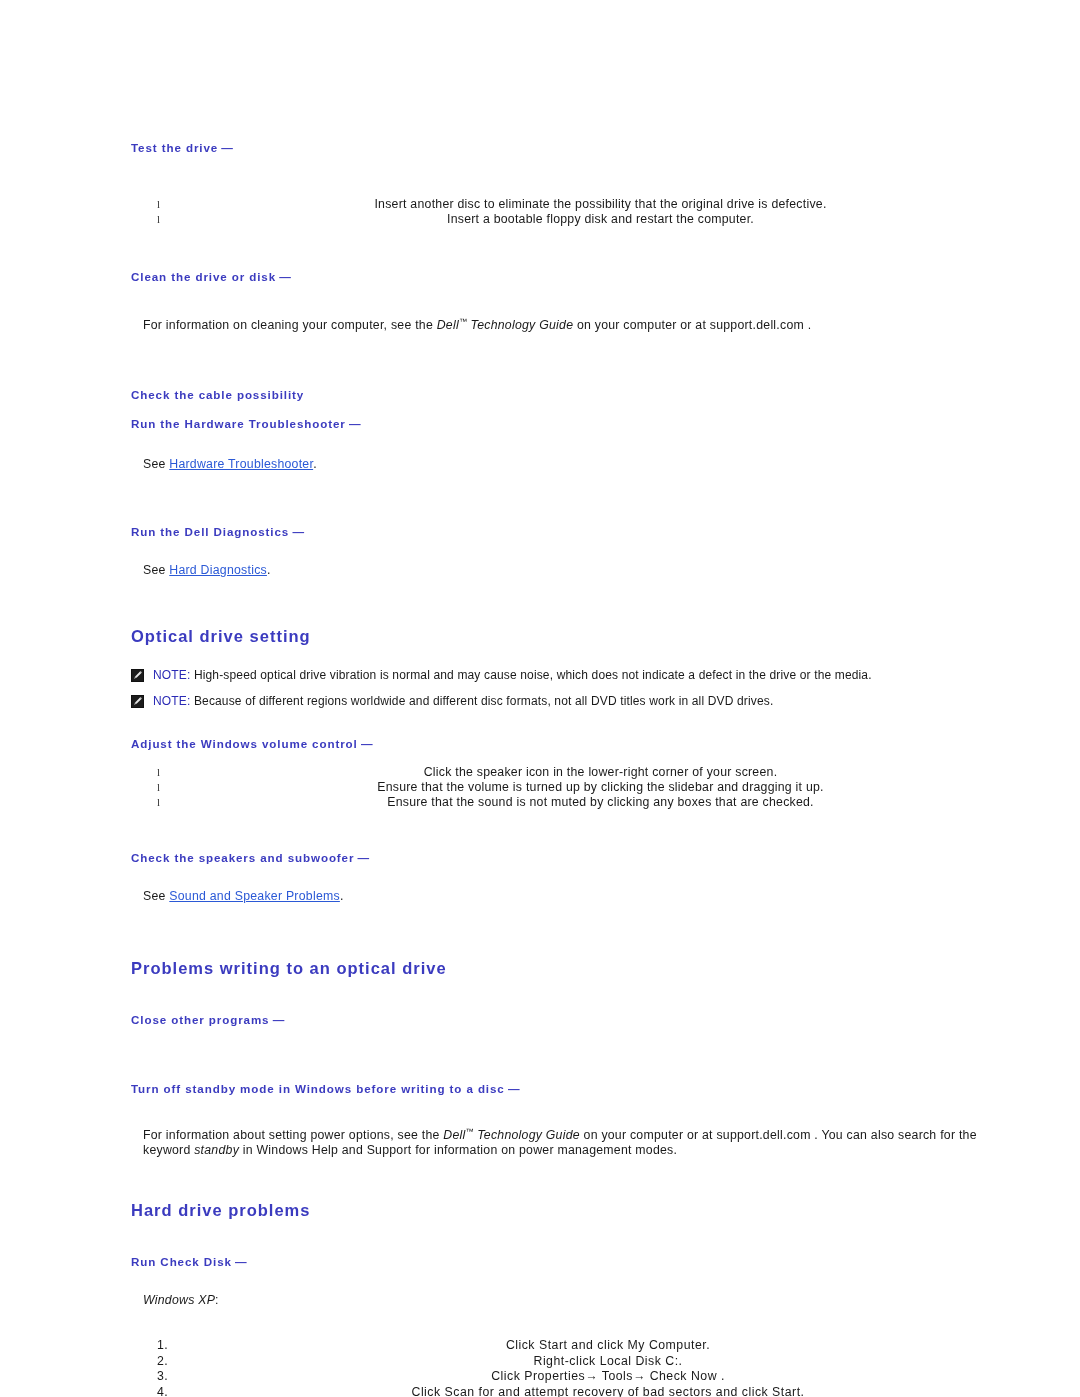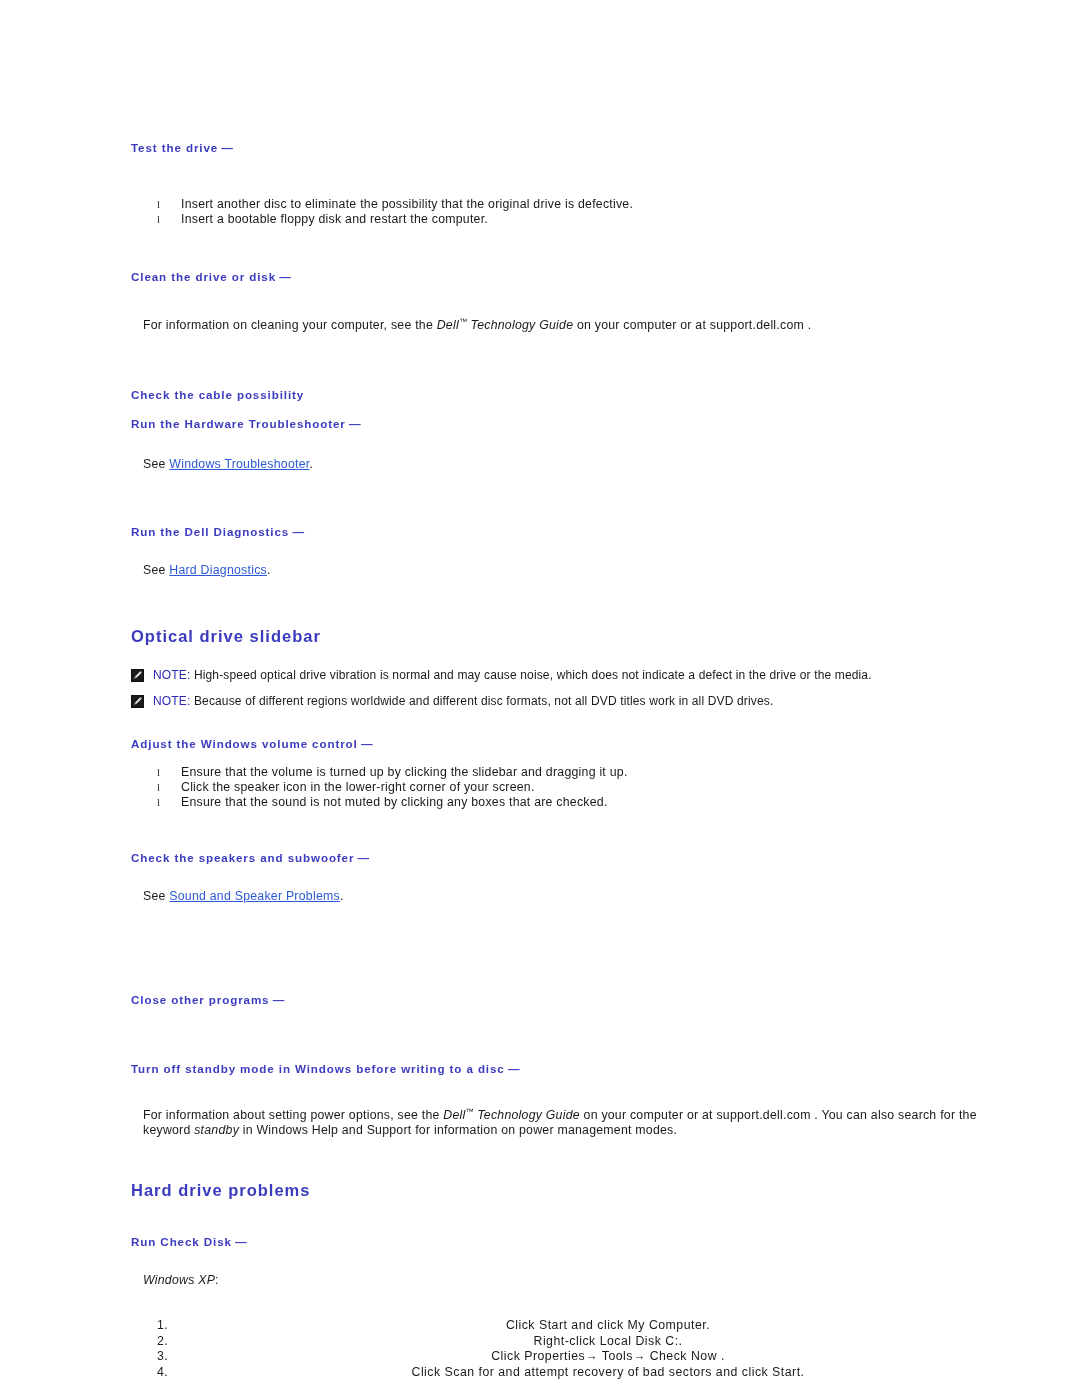--- a/index.html
+++ b/index.html
@@ -57,20 +57,21 @@
   .sp-30 { height: 30px; }
   .sp-34 { height: 34px; }
   .sp-36 { height: 36px; }
   .sp-40 { height: 40px; }
   .sp-42 { height: 42px; }
   
   ul.wd-list {
     list-style: none;
     margin: 0;
     padding: 0 0 0 26px;
+    text-align: center;
   }
   ul.wd-list > li {
     position: relative;
     font-size: 12.3px;
     line-height: 15px;
     color: #1a1a1a;
     letter-spacing: 0.25px;
     padding-left: 24px;
   }
   ul.wd-list > li::before {
@@ -182,33 +183,33 @@
   <div class="sp-42"></div>
 
   <p class="subhead"><span>Check the cable possibility</span><span class="dash"></span></p>
 
   <div class="sp-14"></div>
 
   <p class="subhead"><span>Run the Hardware Troubleshooter</span><span class="dash"> —</span></p>
 
   <div class="sp-14"></div>
 
-  <p class="body-text"><span>See </span><a class="doclink" href="#">Windows Troubleshooter</a><span>.</span></p>
+  <p class="body-text"><span>See </span><a class="doclink" href="#">Hardware Troubleshooter</a><span>.</span></p>
 
   <div class="sp-40"></div>
 
   <p class="subhead"><span>Run the Dell Diagnostics</span><span class="dash"> —</span></p>
 
   <div class="sp-12"></div>
 
   <p class="body-text"><span>See </span><a class="doclink" href="#">Hard Diagnostics</a><span>.</span></p>
 
   <div class="sp-36"></div>
 
-  <h2 class="section-heading">Optical drive slidebar</h2>
+  <h2 class="section-heading">Optical drive setting</h2>
 
   <div class="sp-22"></div>
 
   <div class="note-row">
     <span class="note-icon">
       <svg width="11" height="11" viewBox="0 0 11 11" aria-hidden="true">
         <polygon points="2.2,8.8 3.4,6.2 8.0,1.6 9.4,3.0 4.8,7.6" fill="#e8e8e8"></polygon>
         <polygon points="2.2,8.8 3.4,6.2 4.3,7.1" fill="#9a9a9a"></polygon>
         <polygon points="8.0,1.6 9.4,3.0 10.0,2.4 8.6,1.0" fill="#bdbdbd"></polygon>
       </svg>
@@ -229,35 +230,36 @@
     <span class="note-text"><span class="note-label">NOTE:</span><span> Because of different regions worldwide and different disc formats, not all DVD titles work in all DVD drives.</span></span>
   </div>
 
   <div class="sp-28"></div>
 
   <p class="subhead"><span>Adjust the Windows volume control</span><span class="dash"> —</span></p>
 
   <div class="sp-14"></div>
 
   <ul class="wd-list">
+    <li>Click the speaker icon in the lower-right corner of your screen.</li>
     <li>Ensure that the volume is turned up by clicking the slidebar and dragging it up.</li>
-    <li>Click the speaker icon in the lower-right corner of your screen.</li>
     <li>Ensure that the sound is not muted by clicking any boxes that are checked.</li>
   </ul>
 
   <div class="sp-40"></div>
 
   <p class="subhead"><span>Check the speakers and subwoofer</span><span class="dash"> —</span></p>
 
   <div class="sp-12"></div>
 
   <p class="body-text"><span>See </span><a class="doclink" href="#">Sound and Speaker Problems</a><span>.</span></p>
 
   <div class="sp-42"></div>
 
+  <h2 class="section-heading">Problems writing to an optical drive</h2>
 
   <div class="sp-34"></div>
 
   <p class="subhead"><span>Close other programs</span><span class="dash"> —</span></p>
 
   <div class="sp-14"></div>
 
 
   <div class="sp-40"></div>
 

